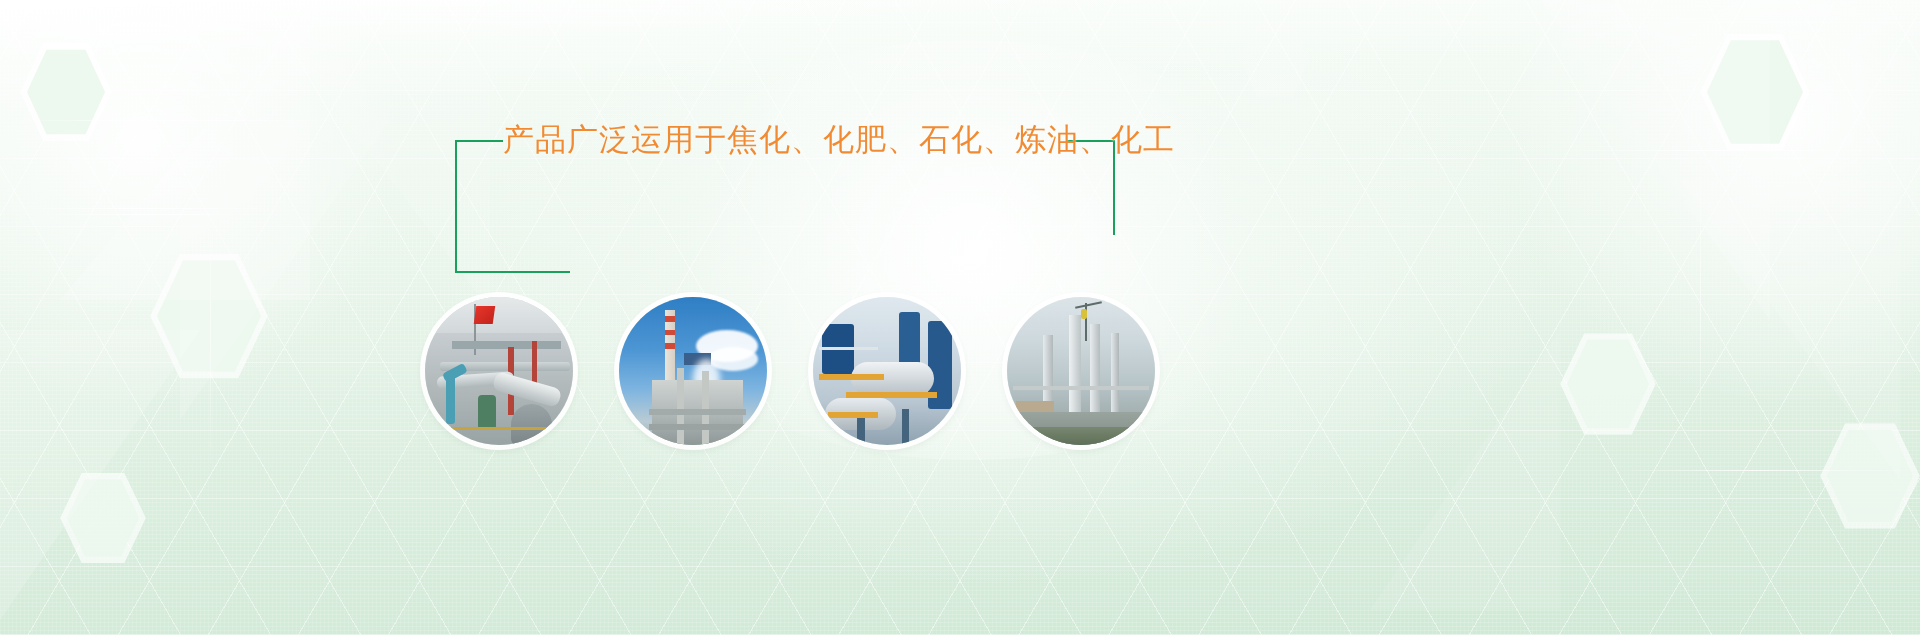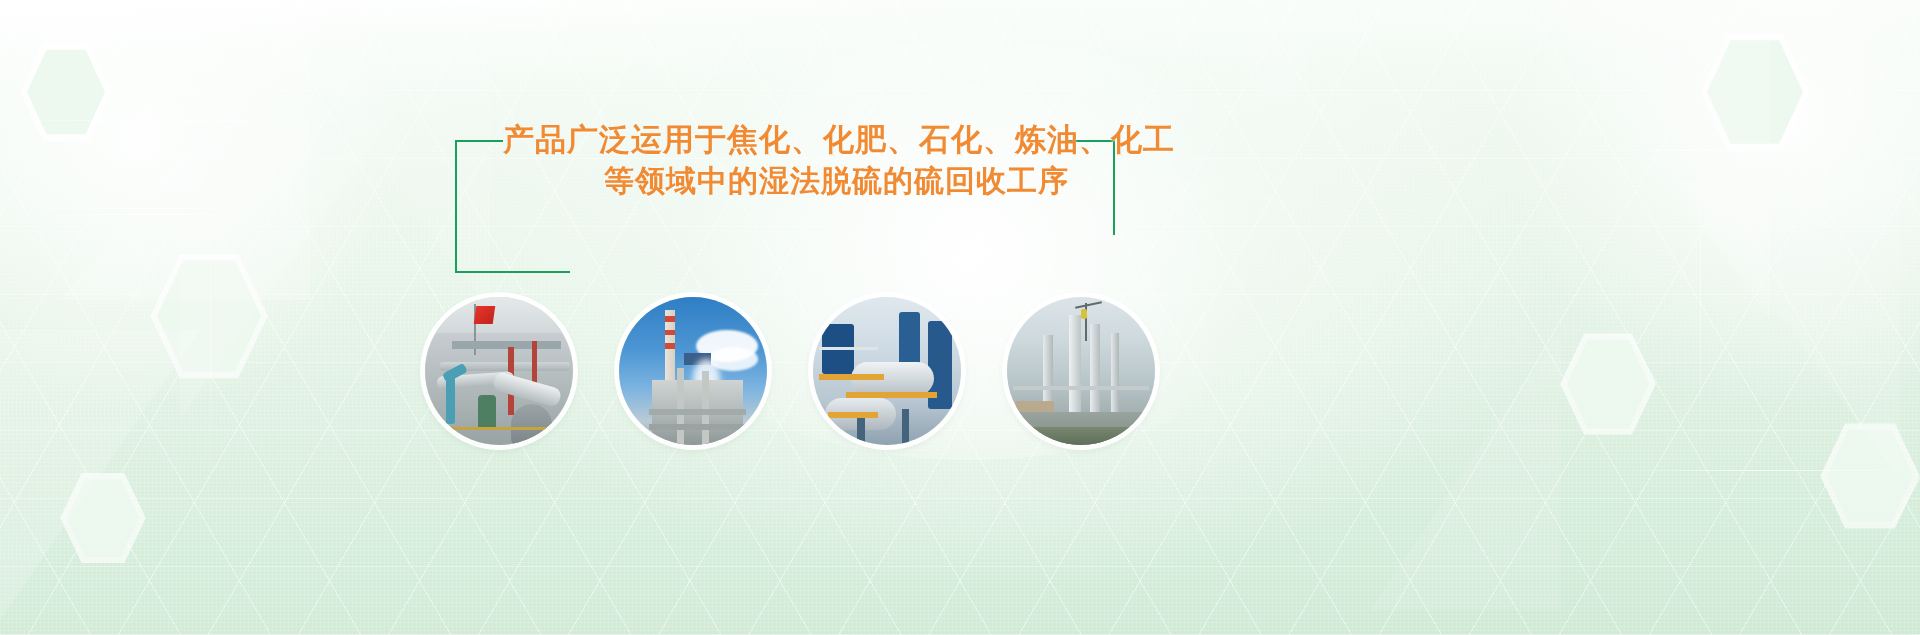--- a/index.html
+++ b/index.html
@@ -79,24 +79,24 @@
   
   .bk { position:absolute; background:#18a05c; }
   .bk-top-left   { left:0;   top:22px;  width:48px; height:2px; }
   .bk-left-vert  { left:0;   top:22px;  width:2px;  height:133px; }
   .bk-bottom     { left:0;   top:153px; width:115px;height:2px; }
   .bk-top-right  { right:0;  top:22px;  width:48px; height:2px; }
   .bk-right-vert { right:0;  top:22px;  width:2px;  height:95px; }
 
   #headline {
     position:absolute; left:48px; top:0; width:566px;
-    text-align:right;
+    text-align:left;
     color:#f18b33;
     font-size:31px;
-    font-weight:bold;
+    font-weight:normal;
     line-height:42px;
     letter-spacing:1px;
     text-shadow:0 1px 2px rgba(255,255,255,0.8);
   }
   #headline .ln { display:block; white-space:nowrap; }
   #headline .ln2 { font-size:30px; }
 
   #greenbar {
     position:absolute; left:105px; top:128px;
     width:452px; height:44px;
@@ -261,21 +261,20 @@
 
   <div id="textblock">
     <div class="bk bk-top-left"></div>
     <div class="bk bk-left-vert"></div>
     <div class="bk bk-bottom"></div>
     <div class="bk bk-top-right"></div>
     <div class="bk bk-right-vert"></div>
 
     <div id="headline">
       <span class="ln ln1">产品广泛运用于焦化、化肥、石化、炼油、化工</span>
-      <span class="ln ln2">等领域中的湿法脱硫的硫回收工序</span>
     </div>
 
   </div>
 
   <div id="photorow">
 
     <div class="photo p1">
       <div class="inner">
         <div class="f-sky"></div>
           <div class="f-pole"></div>

